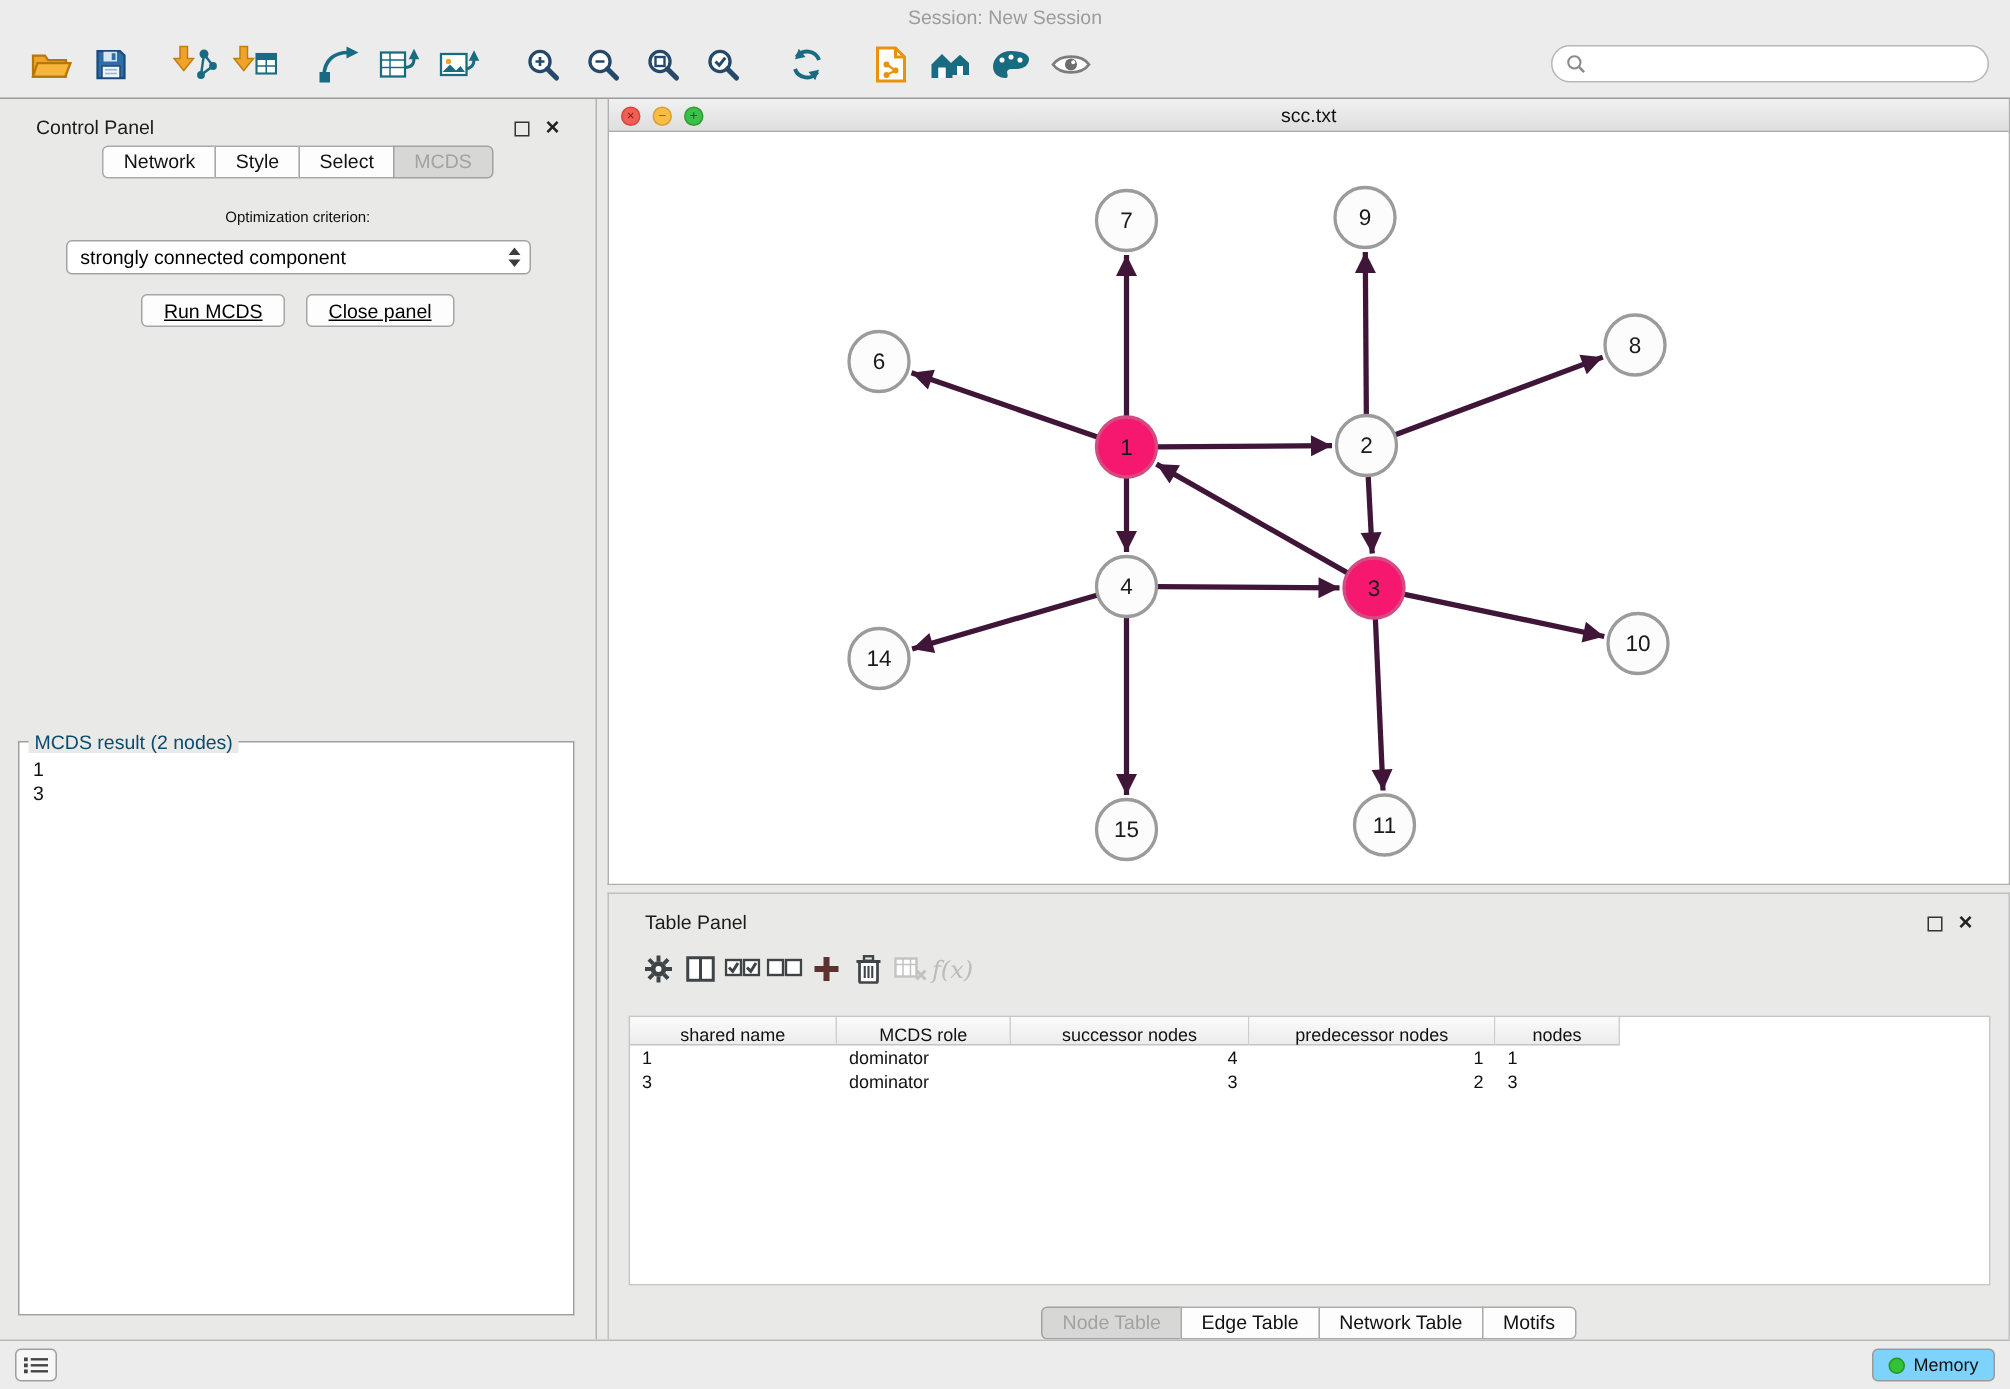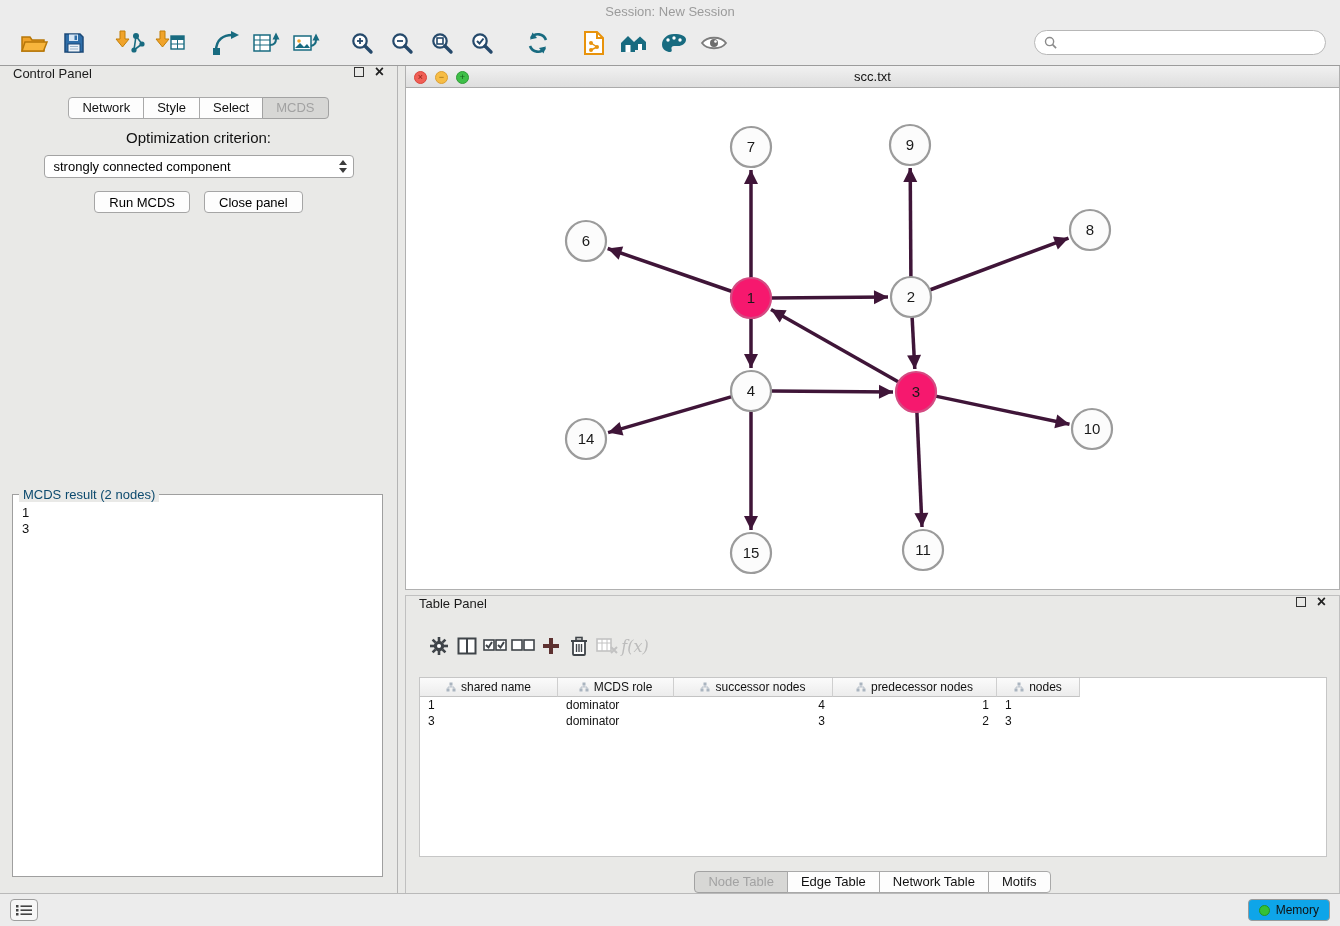--- a/index.html
+++ b/index.html
@@ -21,41 +21,41 @@
                 border-radius:13px; display:flex; align-items:center; padding:0 9px; gap:6px; }
   .search-box input { border:none; outline:none; flex:1; font-size:13px; background:transparent;
                       font-family:"Liberation Sans", sans-serif; }
 
   
   .main { position:absolute; top:66px; left:0; right:0; bottom:33px; }
 
   
   .control-panel { position:absolute; left:0; top:0; width:398px; height:100%;
                    background:#e9e9e7; border-right:1px solid #b4b4b4; }
-  .panel-header { height:26px; display:flex; align-items:flex-start; padding:0 13px; font-size:13px; color:#1b1b1b; }
+  .panel-header { height:26px; display:flex; align-items:flex-end; padding:0 24px; font-size:13px; color:#1b1b1b; }
   .panel-header-icons { margin-left:auto; display:flex; align-items:center; gap:11px; }
   .float-btn { width:10px; height:10px; border:1.5px solid #333; background:transparent; }
   .close-btn { font-size:16px; font-weight:bold; color:#222; line-height:12px; background:none; border:none; }
 
   .seg-tabs { display:flex; justify-content:center; margin-top:5px; }
   .seg-tab { background:#fdfdfd; border:1px solid #a9a9a9; padding:2px 13px; font-size:13px;
              line-height:16px; margin-left:-1px; color:#111; }
   .seg-tab:first-child { border-radius:4px 0 0 4px; margin-left:0; }
   .seg-tab:last-child { border-radius:0 4px 4px 0; }
   .seg-tab.active { background:#d7d7d5; color:#a2a2a2; border-color:#a2a2a2; }
 
-  .opt-label { text-align:center; margin-top:10px; font-size:15px; color:#111; }
+  .opt-label { text-align:center; margin-top:21px; font-size:10px; color:#111; }
   .combo { margin:9px auto 0; width:310px; height:23px; background:#fff; border:1px solid #a3a3a3;
            border-radius:4px; display:flex; align-items:center; padding:0 6px 0 9px; font-size:13px; }
   .stepper { margin-left:auto; display:flex; flex-direction:column; gap:3px; align-items:center; }
   .tri-up { width:0; height:0; border-left:4px solid transparent; border-right:4px solid transparent;
             border-bottom:5px solid #3c3c3c; }
   .tri-down { width:0; height:0; border-left:4px solid transparent; border-right:4px solid transparent;
               border-top:5px solid #3c3c3c; }
-  .cp-buttons { display:flex; justify-content:center; gap:14px; margin-top:13px; }
+  .cp-buttons { display:flex; justify-content:center; gap:14px; margin-top:13px;text-decoration:underline; }
   .cp-buttons button { font-size:13px; font-family:"Liberation Sans",sans-serif; padding:2px 14px;
                        background:#fdfdfd; border:1px solid #a5a5a5; border-radius:4px; height:22px; }
 
   .result-box { position:absolute; left:12px; right:14px; top:428px; bottom:16px;
                 background:#ffffff; border:1px solid #9f9f9f; padding:10px 0 0 0; }
   .result-legend { position:absolute; top:-8px; left:6px; background:#e9e9e7; padding:0 4px;
                    font-size:13px; color:#0c4a6e; }
   .result-line { padding-left:9px; font-size:13px; line-height:16px; color:#111; }
 
   
@@ -79,33 +79,33 @@
                  border:1px solid #c0c0c0; border-bottom:none; }
   .tp-toolbar { height:38px; display:flex; align-items:flex-end; padding-left:19px; }
   .tp-toolbar .tbtn { width:28px; height:28px; }
   .fx-label { font-family:"DejaVu Serif", serif; font-style:italic; font-size:16px; color:#bcbcbc; }
 
   .node-table { position:absolute; left:13px; right:12px; top:81px; height:180px; background:#fff;
                 border:1px solid #c6c6c6; overflow:hidden; }
   .thead { display:flex; height:19px; }
   .th { display:flex; align-items:center; justify-content:center; gap:5px; font-size:12px; color:#111;
         height:19px; border-right:1px solid #cfcfcf; border-bottom:1px solid #c3c3c3;
-        background:linear-gradient(#fbfbfb,#ececec); }
+        background:linear-gradient(#fbfbfb,#ececec);flex-direction:column; }
   .th-filler { flex:1; background:#fff; }
   .tr { display:flex; height:16px; }
   .td { font-size:12px; height:16px; line-height:16px; padding:0 8px; color:#111; }
 
   .tp-tabs { position:absolute; left:0; right:0; top:270px; display:flex; justify-content:center; }
 
   
   .statusbar { position:absolute; left:0; right:0; bottom:0; height:33px; background:#ececec;
                border-top:1px solid #b9b9b9; display:flex; align-items:center; padding:0 10px; }
   .sb-btn { width:28px; height:22px; border:1px solid #9e9e9e; border-radius:4px; background:#f7f7f7;
             display:flex; align-items:center; justify-content:center; }
-  .memory-btn { margin-left:auto; height:22px; border:1px solid #9a9a9a; border-radius:4px; background:#0ea5e9;
+  .memory-btn { margin-left:auto; height:22px; border:1px solid #9a9a9a; border-radius:4px; background:#7dd3fc;
                 display:flex; align-items:center; gap:6px; padding:0 10px; font-size:12px;
                 font-family:"Liberation Sans",sans-serif; color:#111; }
   .mem-dot { width:11px; height:11px; border-radius:50%; background:#35c135; border:1px solid #239623; }
 </style>
 </head>
 <body>
 
 <div class="window">
 
   <div class="titlebar">

